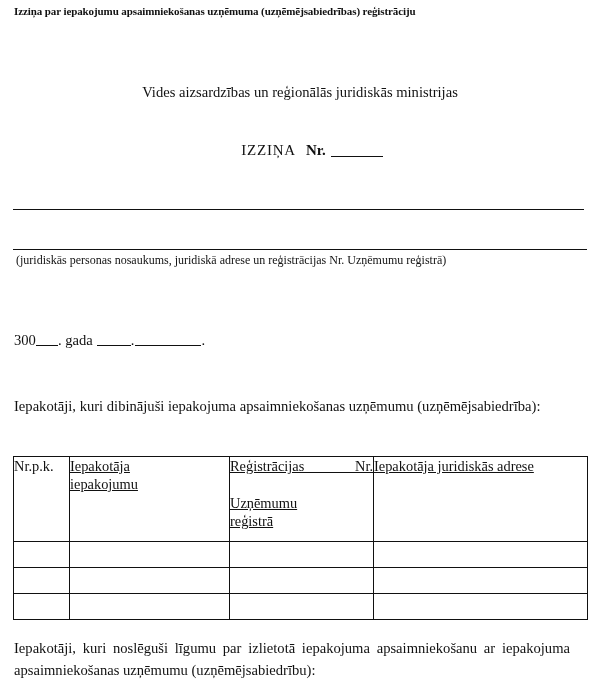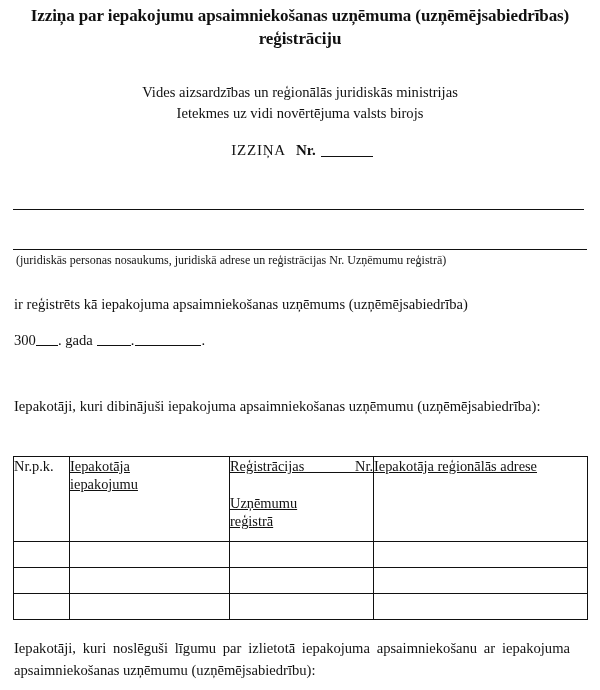--- a/index.html
+++ b/index.html
@@ -21,42 +21,42 @@
     height: 690px;
     padding: 0;
   }
 
   
   .doc-title {
     position: absolute;
     left: 14px;
     top: 4px;
     width: 572px;
-    font-size: 17px;
+    font-size: 11px;
     font-weight: bold;
     line-height: 1.38;
-    text-align: center;
+    text-align: left;
     letter-spacing: -0.1px;
   }
 
   
   .ministry-block {
     position: absolute;
     left: 14px;
     top: 82px;
     width: 572px;
     text-align: center;
     font-size: 14.6px;
     line-height: 1.42;
   }
 
   
   .izzina-line {
     position: absolute;
-    left: 16px;
+    left: 26px;
     top: 142px;
     width: 572px;
     text-align: center;
     font-size: 15px;
     white-space: nowrap;
   }
   .izzina-word { font-weight: normal; letter-spacing: 0.8px; }
   .nr-word { font-weight: bold; margin-left: 10px; }
   .nr-blank {
     display: inline-block;
@@ -167,32 +167,30 @@
 </style>
 </head>
 <body>
 
 <div class="page">
 
   <div class="doc-title">Izziņa par iepakojumu apsaimniekošanas uzņēmuma (uzņēmējsabiedrības) reģistrāciju</div>
 
   <div class="ministry-block">
     <div>Vides aizsardzības un reģionālās juridiskās ministrijas</div>
-    <div>Ietekmes uz vidi novērtējuma valsts birojs</div>
   </div>
 
   <div class="izzina-line">
     <span class="izzina-word">IZZIŅA</span><span class="nr-word">Nr.</span><span class="nr-blank"></span>
   </div>
 
   <div class="rule rule-1"></div>
   <div class="rule rule-2"></div>
   <div class="rule-caption">(juridiskās personas nosaukums, juridiskā adrese un reģistrācijas Nr. Uzņēmumu reģistrā)</div>
 
-  <div class="stmt stmt-registered">ir reģistrēts kā iepakojuma apsaimniekošanas uzņēmums (uzņēmējsabiedrība)</div>
 
   <div class="stmt stmt-date">
     <span>300</span><span class="blank-u blank-year"></span><span>. gada</span><span class="blank-u blank-day"></span><span>.</span><span class="blank-u blank-month"></span><span>.</span>
   </div>
 
   <div class="para para-founders">Iepakotāji, kuri dibinājuši iepakojuma apsaimniekošanas uzņēmumu (uzņēmējsabiedrība):</div>
 
   <table class="reg-table">
     <colgroup>
       <col class="c1">
@@ -205,21 +203,21 @@
         <th class="hdr-cell hdr-nrpk">Nr.p.k.</th>
         <th class="hdr-cell hdr-indent">
           <span>Iepakotāja</span><br>
           <span>iepakojumu</span>
         </th>
         <th class="hdr-cell hdr-indent hdr-just">
           <span class="jline">Reģistrācijas Nr.</span>
           <span>Uzņēmumu</span><br>
           <span>reģistrā</span>
         </th>
-        <th class="hdr-cell hdr-indent">Iepakotāja reģionālās adrese</th>
+        <th class="hdr-cell hdr-indent">Iepakotāja juridiskās adrese</th>
       </tr>
     </thead>
     <tbody>
       <tr class="body-row">
         <td></td>
         <td></td>
         <td></td>
         <td></td>
       </tr>
       <tr class="body-row">

